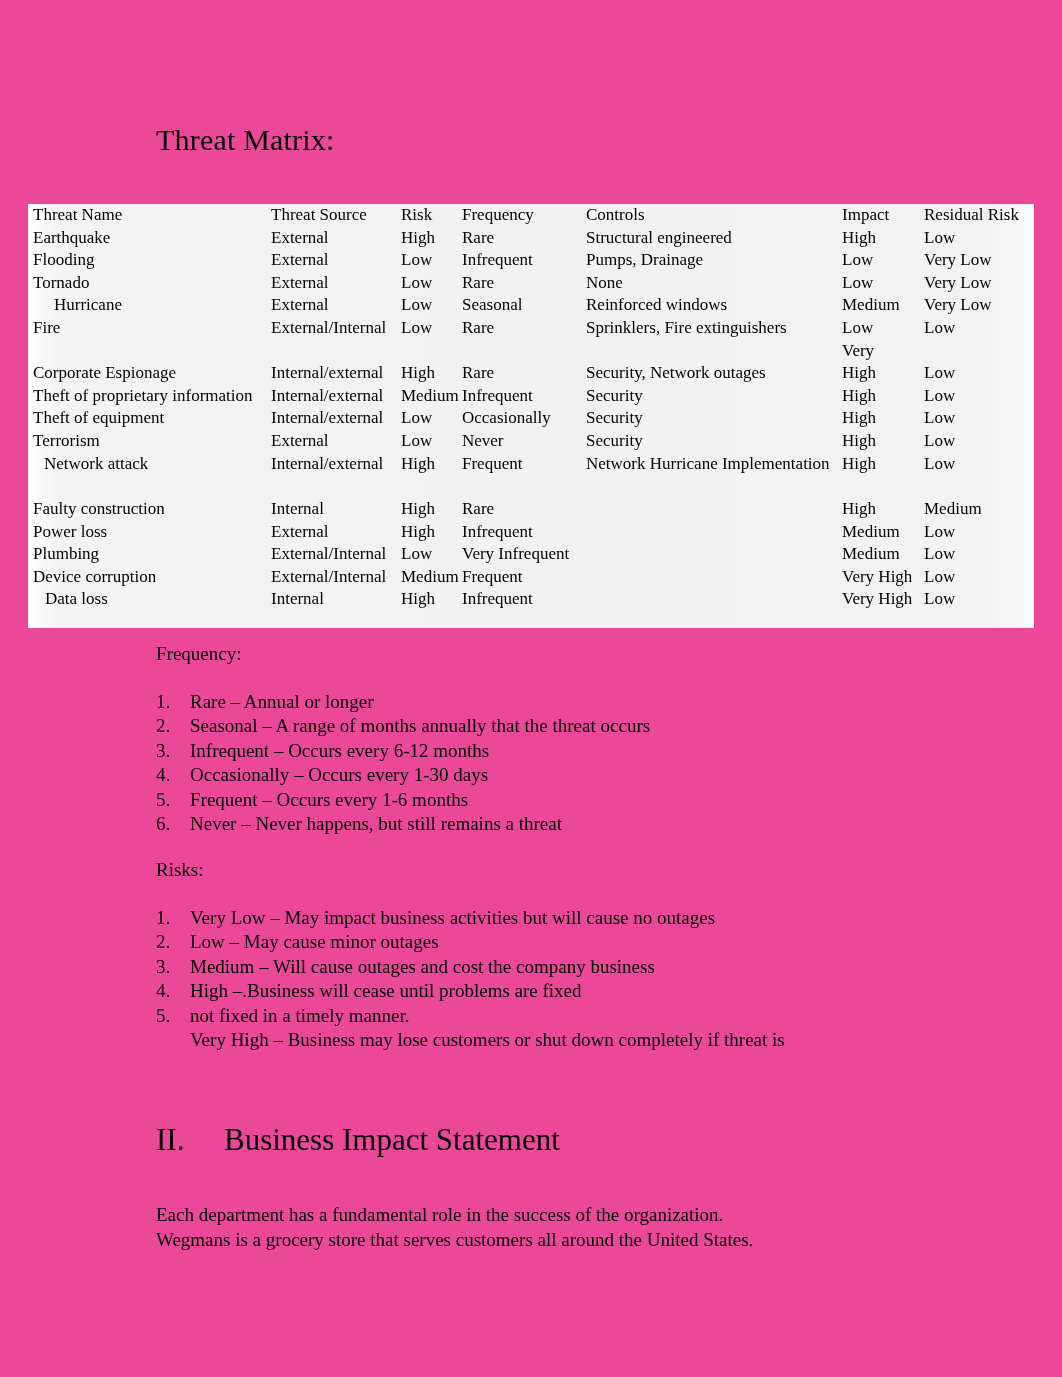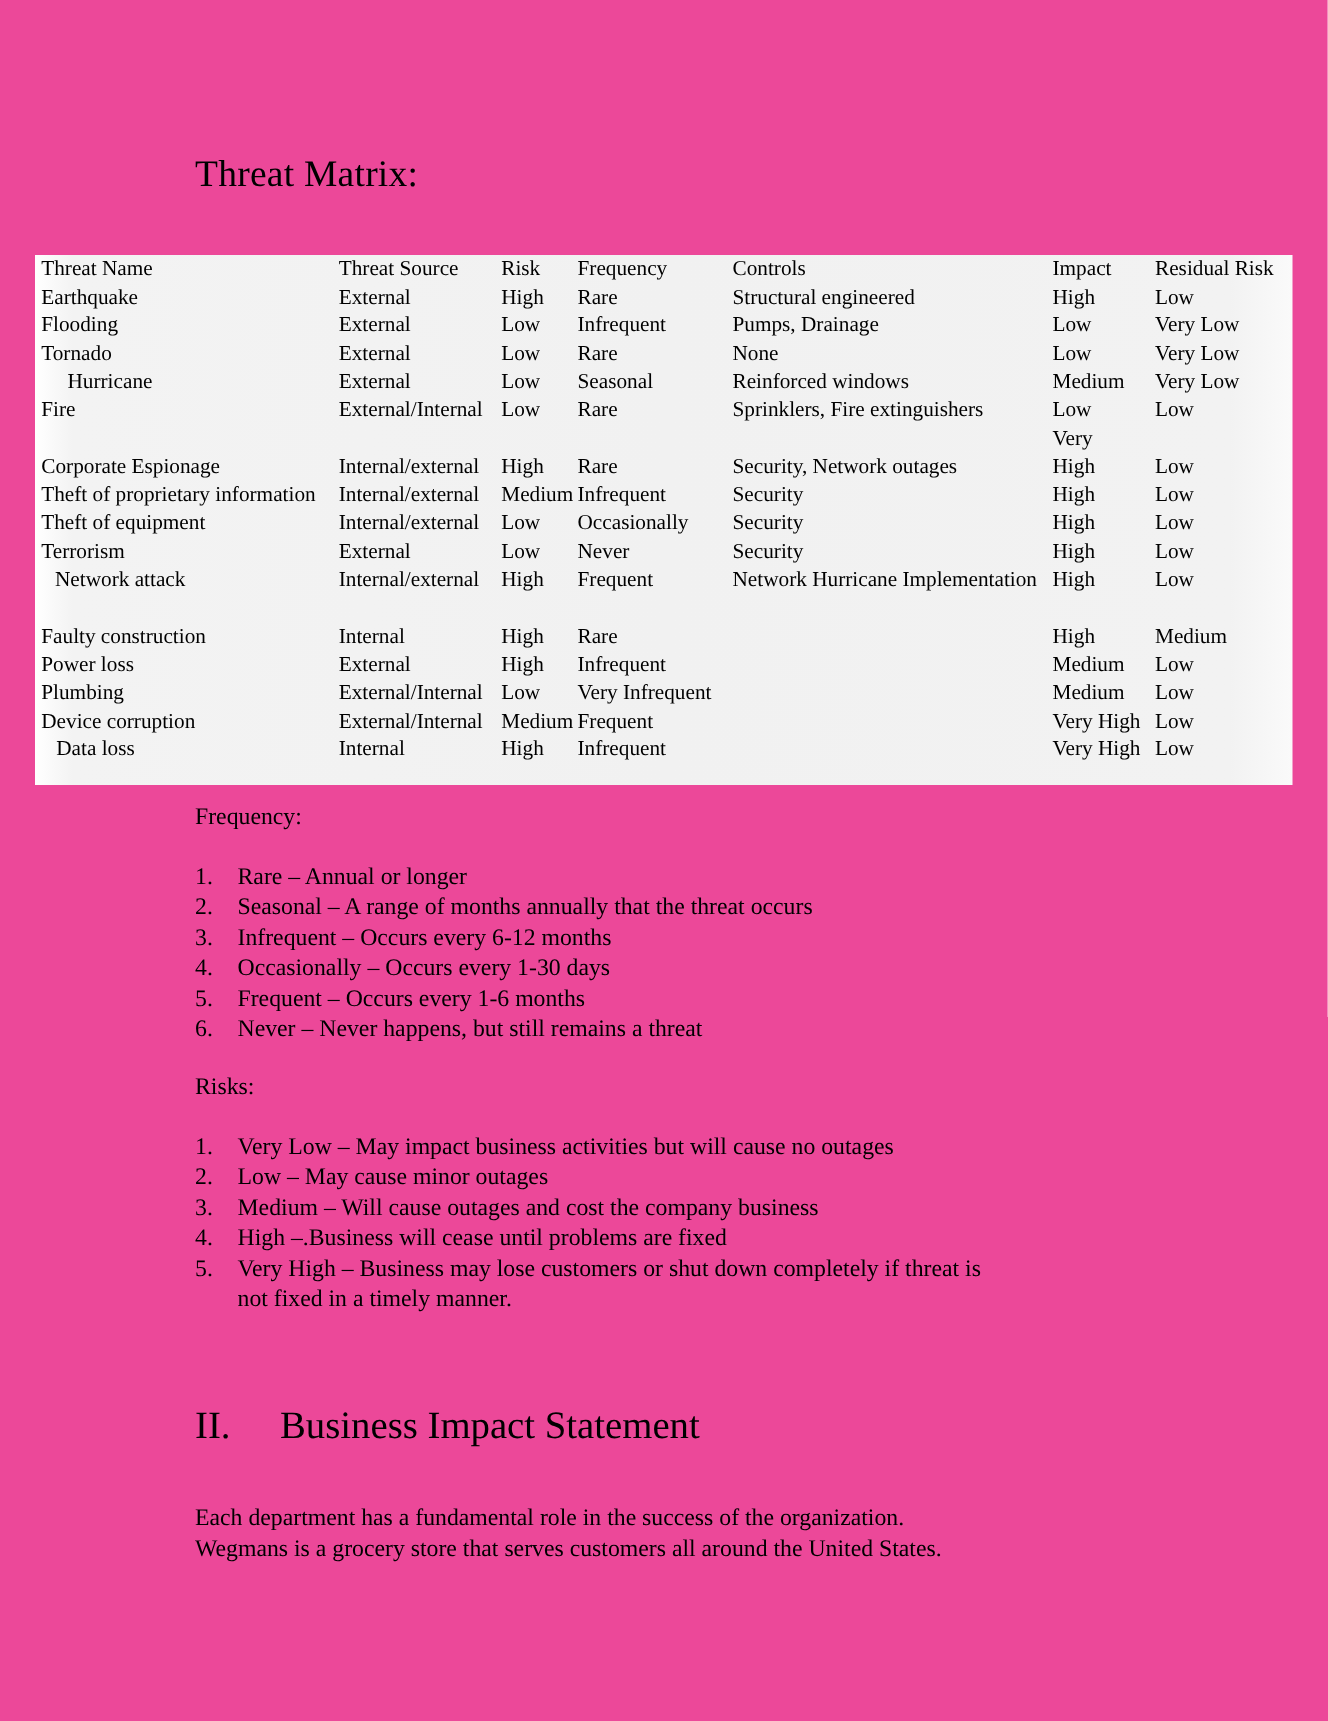--- a/index.html
+++ b/index.html
@@ -327,22 +327,22 @@
       <li>
         <span class="num">3.</span>
         <span class="txt">Medium – Will cause outages and cost the company business</span>
       </li>
       <li>
         <span class="num">4.</span>
         <span class="txt">High –.Business will cease until problems are fixed</span>
       </li>
       <li>
         <span class="num">5.</span>
+        <span class="txt">not fixed in a timely manner.</span>
         <span class="txt">Very High – Business may lose customers or shut down completely if threat is</span>
-        <span class="txt">not fixed in a timely manner.</span>
       </li>
     </ol>
 
   <div class="h2-block">
     <span class="h2-num">II.</span><span>Business Impact Statement</span>
   </div>
 
   <div class="para">
     <div>Each department has a fundamental role in the success of the organization.</div>
     <div>Wegmans is a grocery store that serves customers all around the United States.</div>

